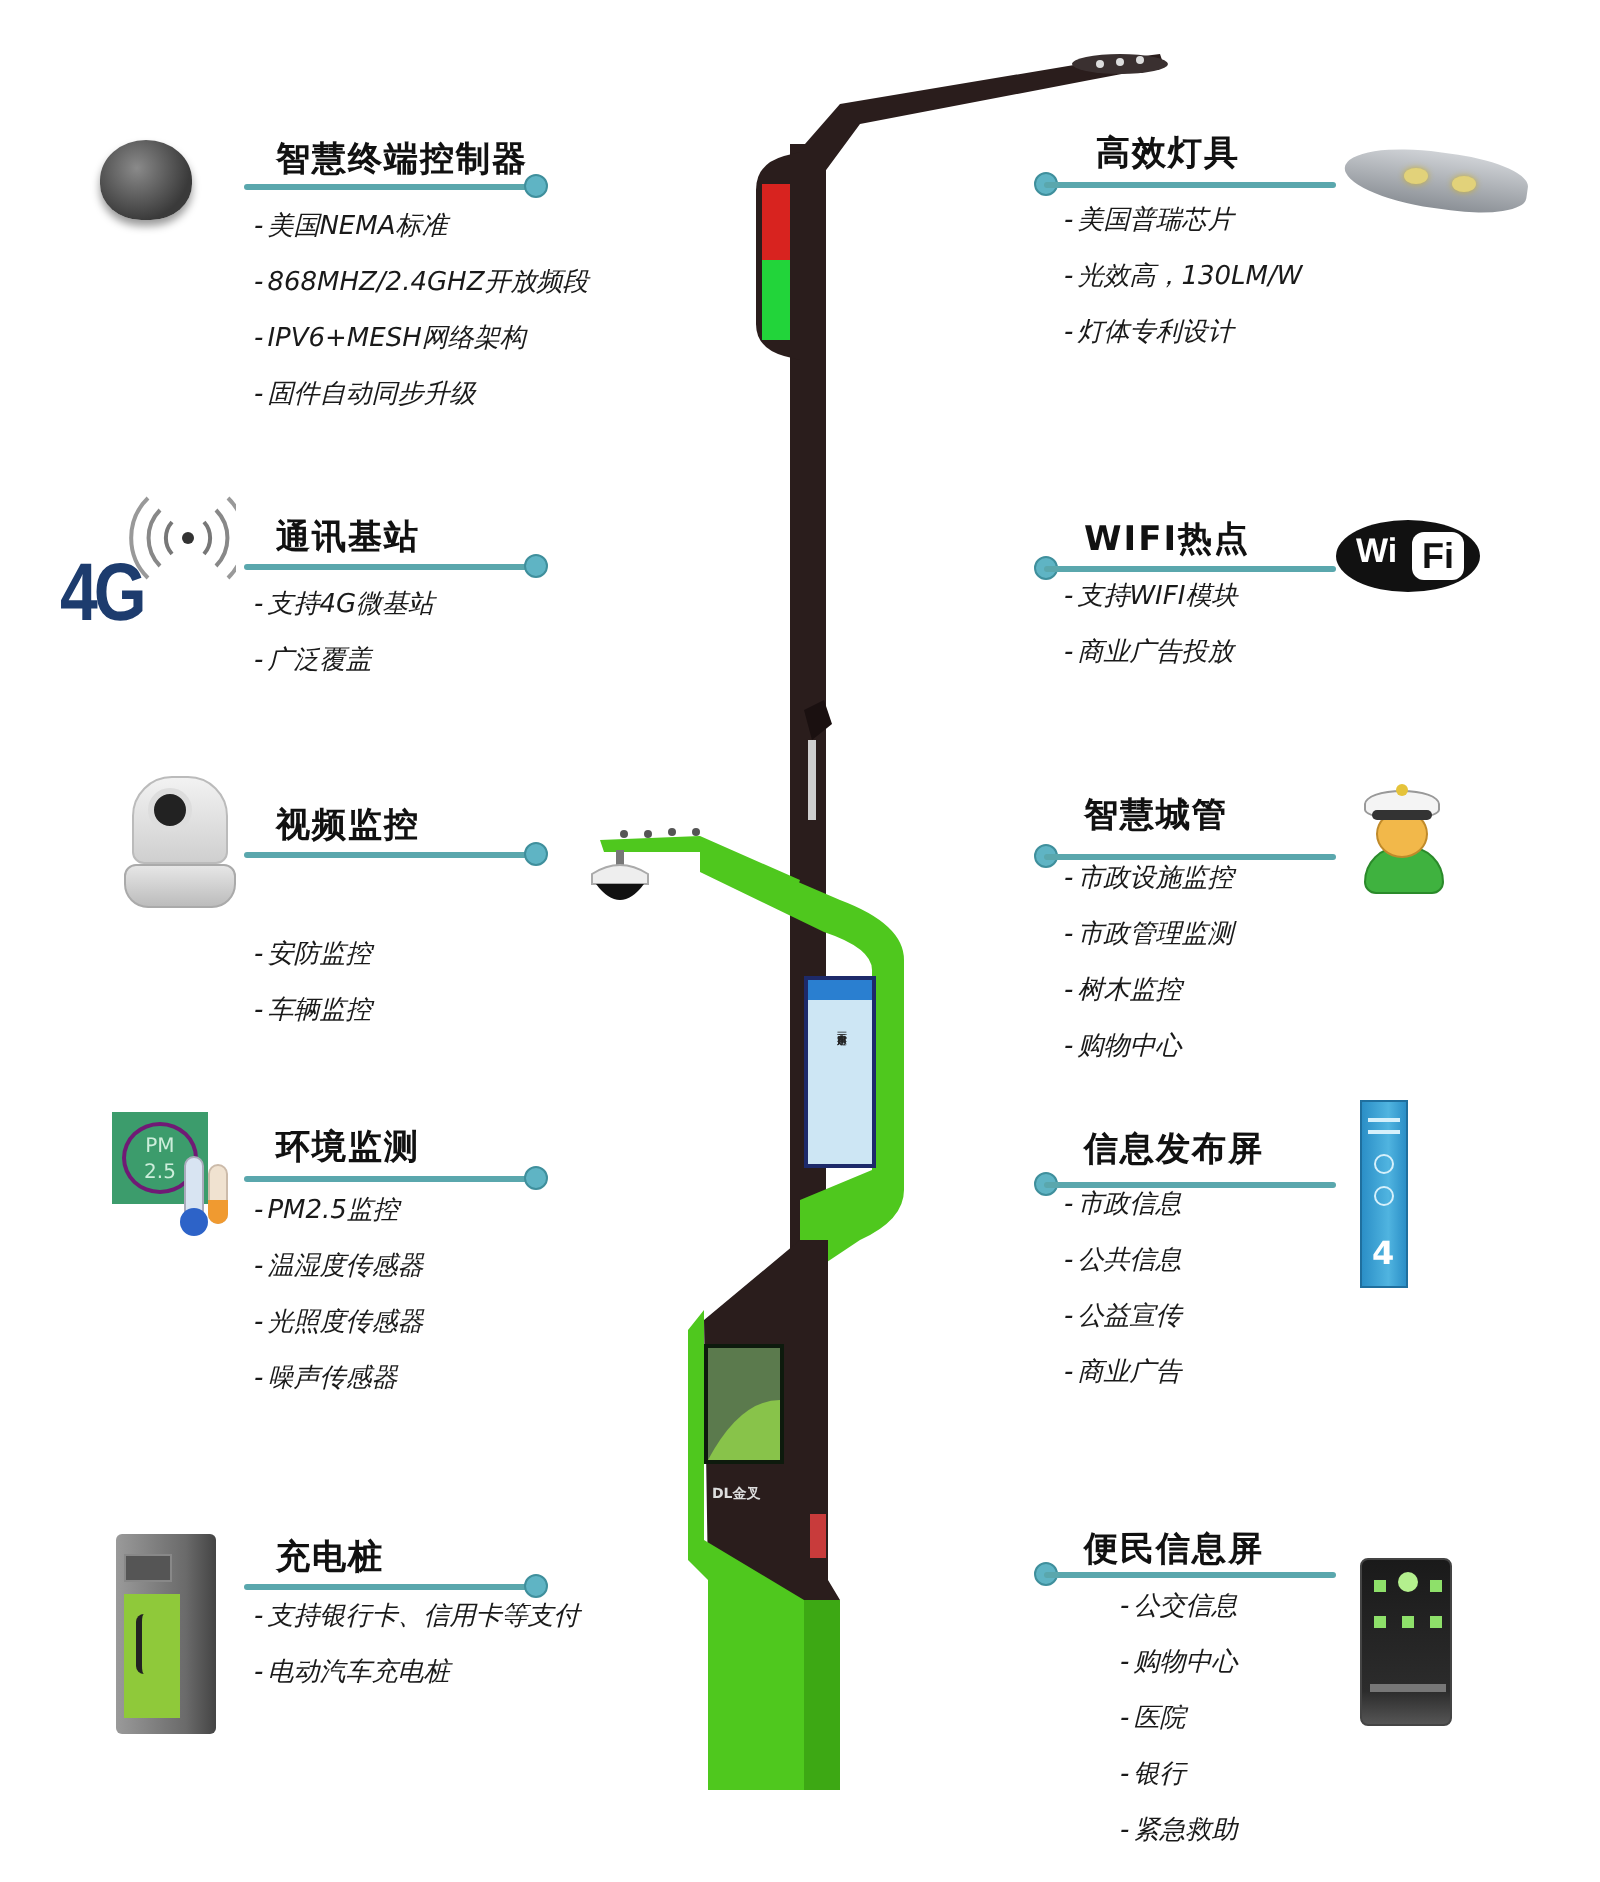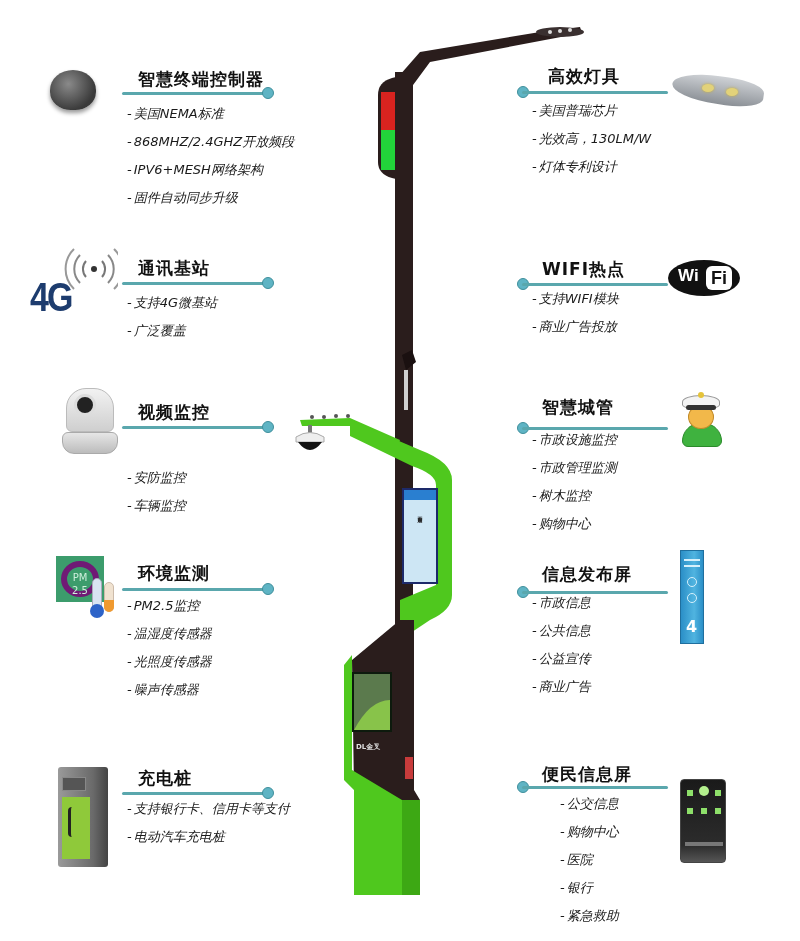--- a/index.html
+++ b/index.html
@@ -123,21 +123,21 @@
   <div class="dot" style="left:262px; top:41px;"></div>
   <ul style="left:127px; top:48px;margin-top:36px;">
     <li>安防监控</li>
     <li>车辆监控</li>
   </ul>
 </div>
 
 <div class="feature" style="left:0; top:550px; width:300px; height:150px;">
   <div class="icon" style="left:56px; top:6px; width:62px; height:62px;">
     <div style="position:absolute; left:0; top:0; width:48px; height:46px; background:#3c9c6c;"></div>
-    <div style="position:absolute; left:5px; top:5px; width:38px; height:36px; border-radius:50%; border:6px solid #701a75; color:#cdeedb; font-size:10px; text-align:center; line-height:13px; padding-top:4px;">
+    <div style="position:absolute; left:5px; top:5px; width:38px; height:36px; border-radius:50%; border:2px solid #701a75; color:#cdeedb; font-size:10px; text-align:center; line-height:13px; padding-top:4px;">
       <div>PM</div>
       <div>2.5</div>
     </div>
     <div style="position:absolute; left:36px; top:22px; width:10px; height:34px; border-radius:5px; background:#d8e4f2; border:1px solid #aab;"></div>
     <div style="position:absolute; left:34px; top:48px; width:14px; height:14px; border-radius:50%; background:#2d63c8;"></div>
     <div style="position:absolute; left:48px; top:26px; width:10px; height:30px; border-radius:5px; background:#f0e2d0; border:1px solid #cba;"></div>
     <div style="position:absolute; left:48px; top:44px; width:10px; height:12px; border-radius:0 0 5px 5px; background:#f09a30;"></div>
   </div>
   <div class="title" style="left:138px; top:12px;">环境监测</div>
   <div class="connector" style="left:122px; top:38px; width:146px;"></div>

